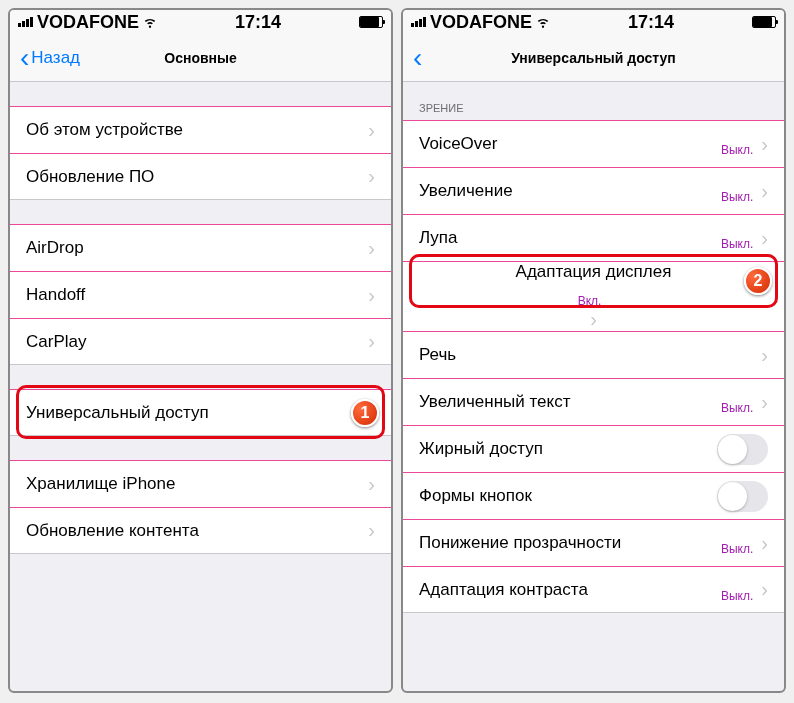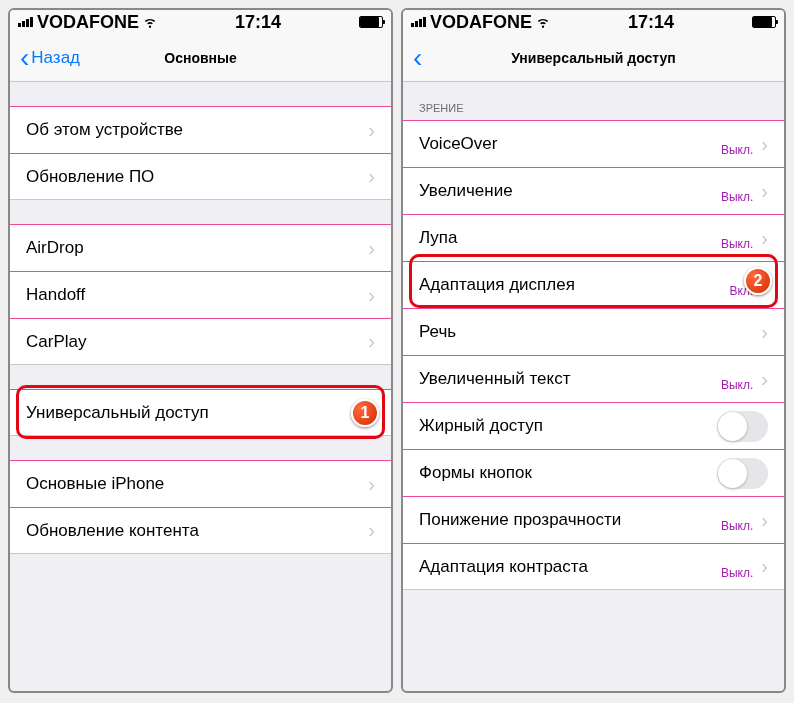--- a/index.html
+++ b/index.html
@@ -182,21 +182,21 @@
       <div class="highlight" style="left:6px; right:6px; top:-4px; height:54px;"></div>
       <div class="badge" style="right:12px; top:10px;">1</div>
       <div class="row">
         <span class="row-label">Универсальный доступ</span>
         <span class="chevron">›</span>
       </div>
     </div>
 
     <div class="group">
       <div class="row">
-        <span class="row-label">Основные iPhone</span>
+        <span class="row-label">Хранилище iPhone</span>
         <span class="chevron">›</span>
       </div>
       <div class="row">
         <span class="row-label">Обновление контента</span>
         <span class="chevron">›</span>
       </div>
     </div>
 
   </div>
 </div>
@@ -240,21 +240,21 @@
       <div class="row">
         <span class="row-label">Увеличение</span>
         <span class="row-value">Выкл.</span>
         <span class="chevron">›</span>
       </div>
       <div class="row">
         <span class="row-label">Лупа</span>
         <span class="row-value">Выкл.</span>
         <span class="chevron">›</span>
       </div>
-      <div class="row" style="position:relative;">
+      <div class="row" style="position:relative;flex-direction:column;">
         <span class="row-label">Адаптация дисплея</span>
         <span class="row-value">Вкл.</span>
         <span class="chevron">›</span>
       </div>
       <div class="row">
         <span class="row-label">Речь</span>
         <span class="chevron">›</span>
       </div>
       <div class="row">
         <span class="row-label">Увеличенный текст</span>

